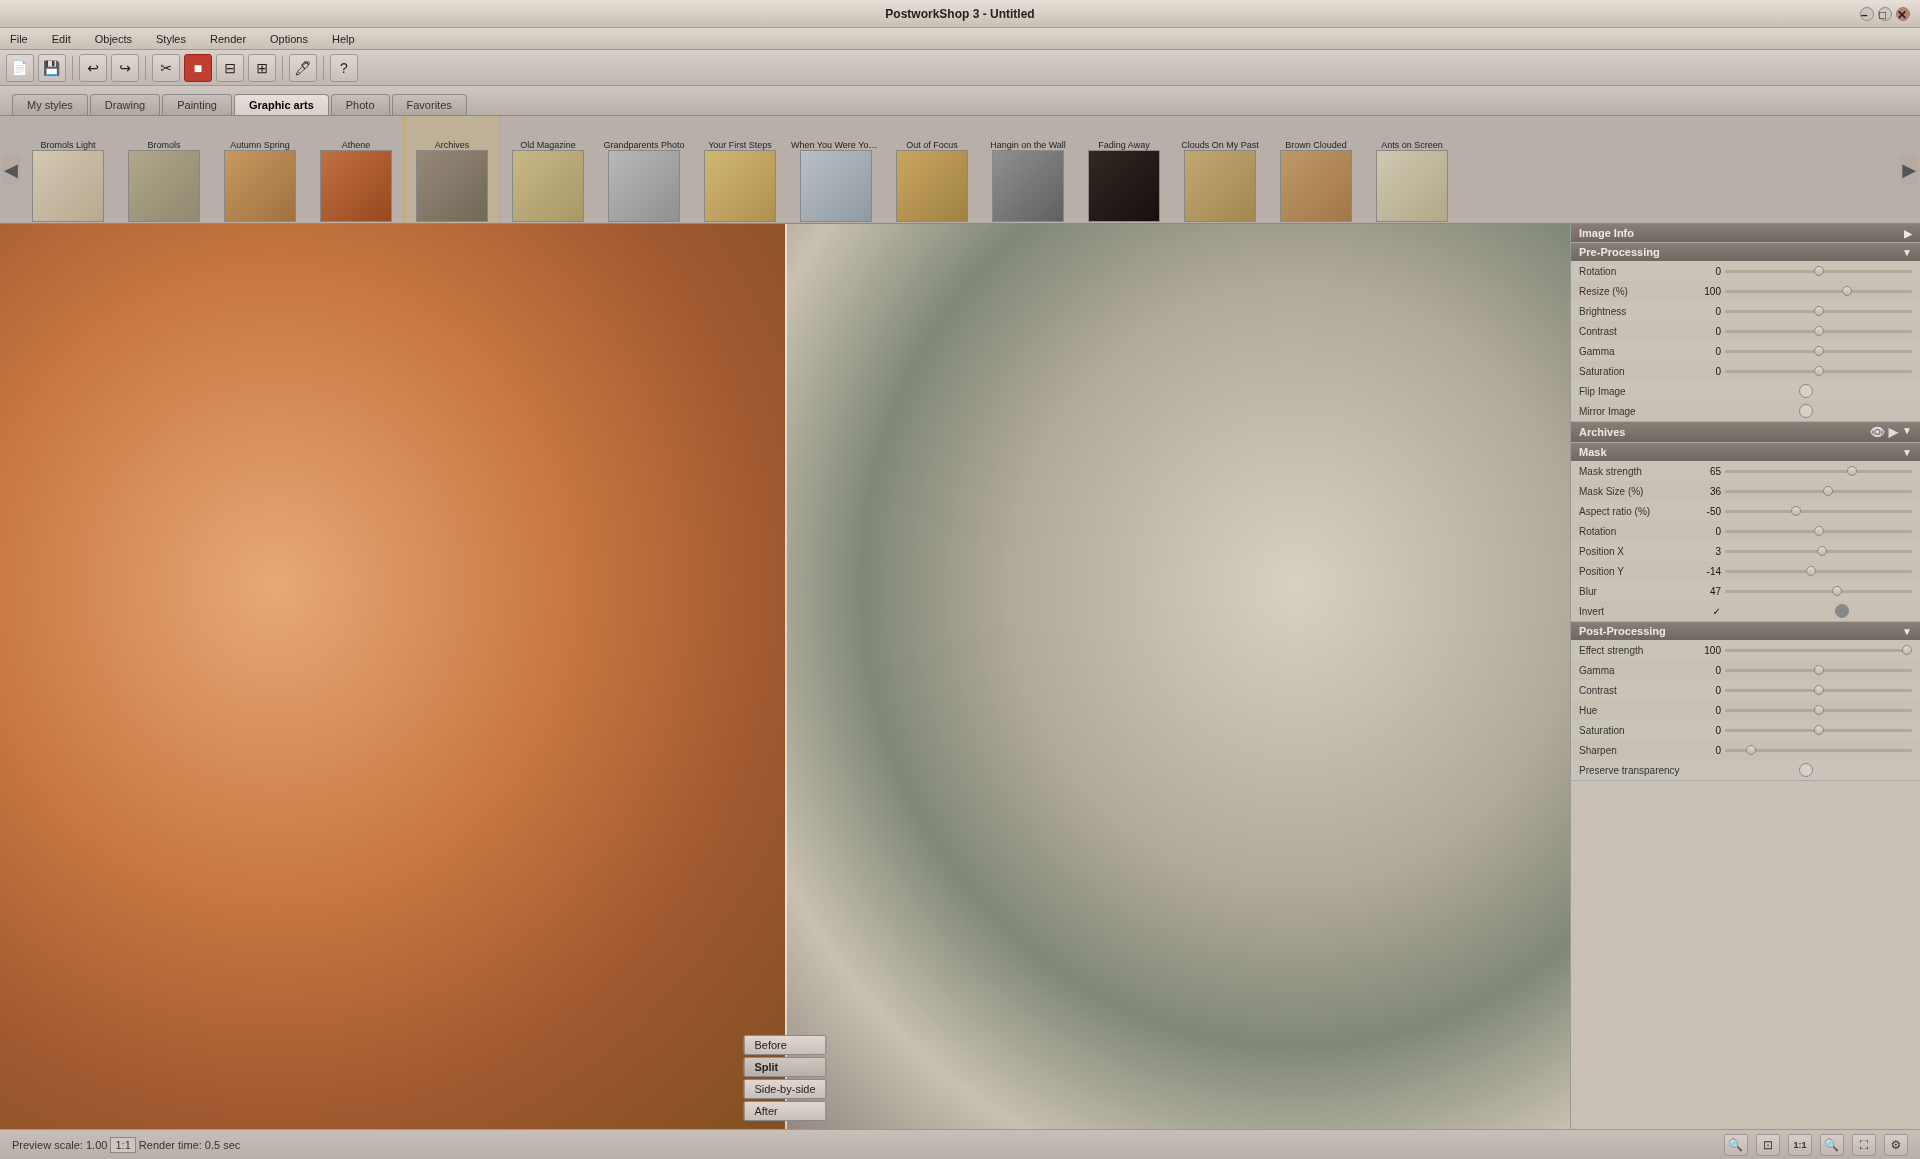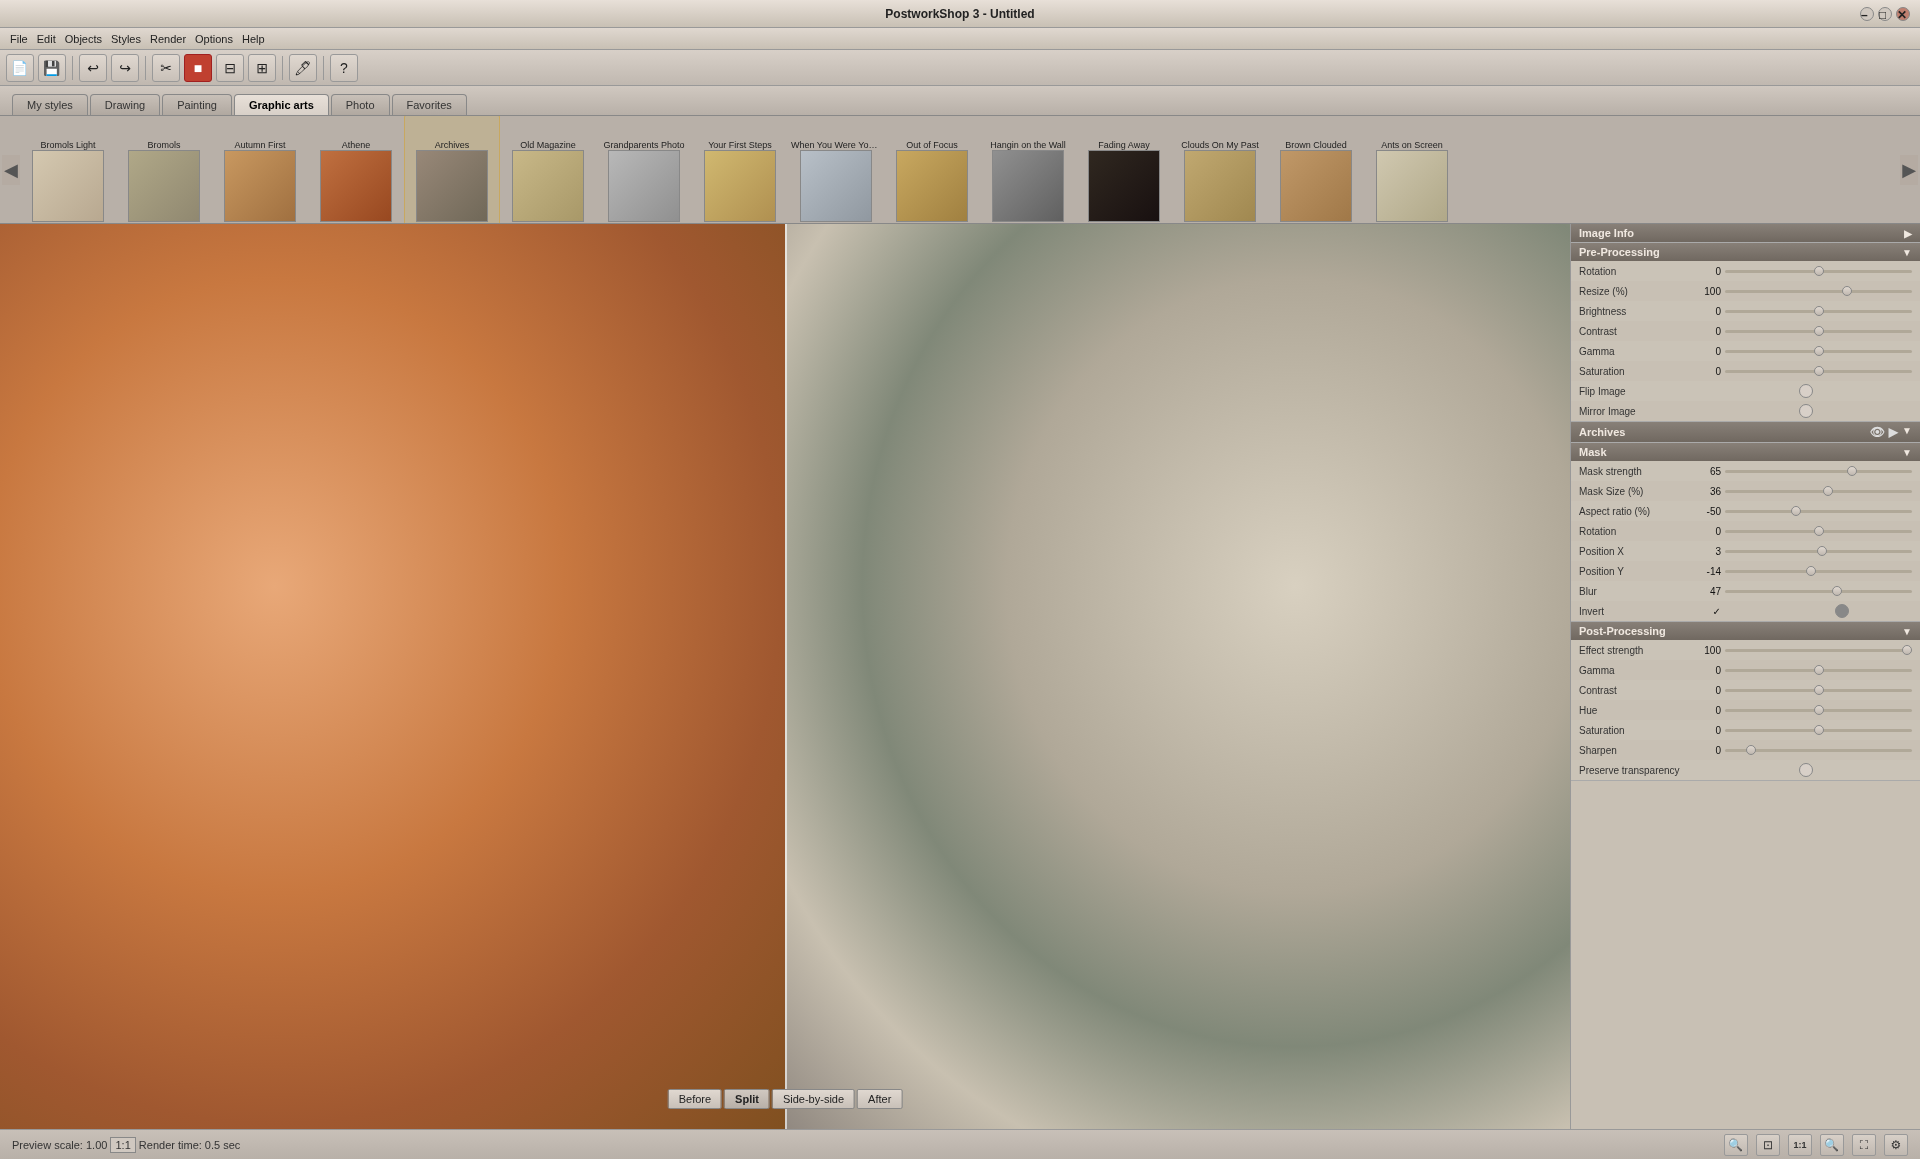--- a/index.html
+++ b/index.html
@@ -31,21 +31,21 @@
       cursor: pointer;
     }
 
     
     #menubar {
       background: linear-gradient(to bottom, #e0d8d0, #c8c0b4);
       height: 22px;
       display: flex;
       align-items: center;
       padding: 0 6px;
-      gap: 1px;
+      gap: 16px;
       border-bottom: 1px solid #999;
       font-size: 11px;
     }
     .menu-item { cursor: pointer; padding: 2px 4px; }
 
     
     #toolbar {
       background: linear-gradient(to bottom, #d8d0c8, #c0b8b0);
       height: 36px;
       display: flex;
@@ -199,26 +199,27 @@
     }
     .face-bw {
       position: absolute;
       width: 100%; height: 100%;
       background: radial-gradient(ellipse at 65% 40%, #d8d0c0 0%, #b0a898 40%, #808878 60%, #c8c0b0 80%, #908880 100%);
     }
 
     
     #view-controls {
       position: absolute;
-      bottom: 20px;
+      bottom: 8px;
       left: 50%;
       transform: translateX(-50%);
       display: flex;
       gap: 2px;
       z-index: 10;
+      flex-direction: column;
     }
     .view-btn {
       padding: 3px 10px;
       background: linear-gradient(to bottom, #e0d8d0, #c8c0b8);
       border: 1px solid #888;
       cursor: pointer;
       font-size: 11px;
       border-radius: 2px;
     }
     .view-btn.active { background: linear-gradient(to bottom, #d0c8c0, #b8b0a8); font-weight: bold; }
@@ -414,21 +415,21 @@
 
   <div class="preset-item">
     <div class="preset-label">Bromols Light</div>
     <div class="preset-thumb thumb-bromols-light"></div>
   </div>
   <div class="preset-item">
     <div class="preset-label">Bromols</div>
     <div class="preset-thumb thumb-bromols"></div>
   </div>
   <div class="preset-item">
-    <div class="preset-label">Autumn First</div>
+    <div class="preset-label">Autumn Spring</div>
     <div class="preset-thumb thumb-autumn"></div>
   </div>
   <div class="preset-item">
     <div class="preset-label">Athene</div>
     <div class="preset-thumb thumb-athene"></div>
   </div>
   <div class="preset-item active-preset">
     <div class="preset-label">Archives</div>
     <div class="preset-thumb thumb-archives"></div>
   </div>

